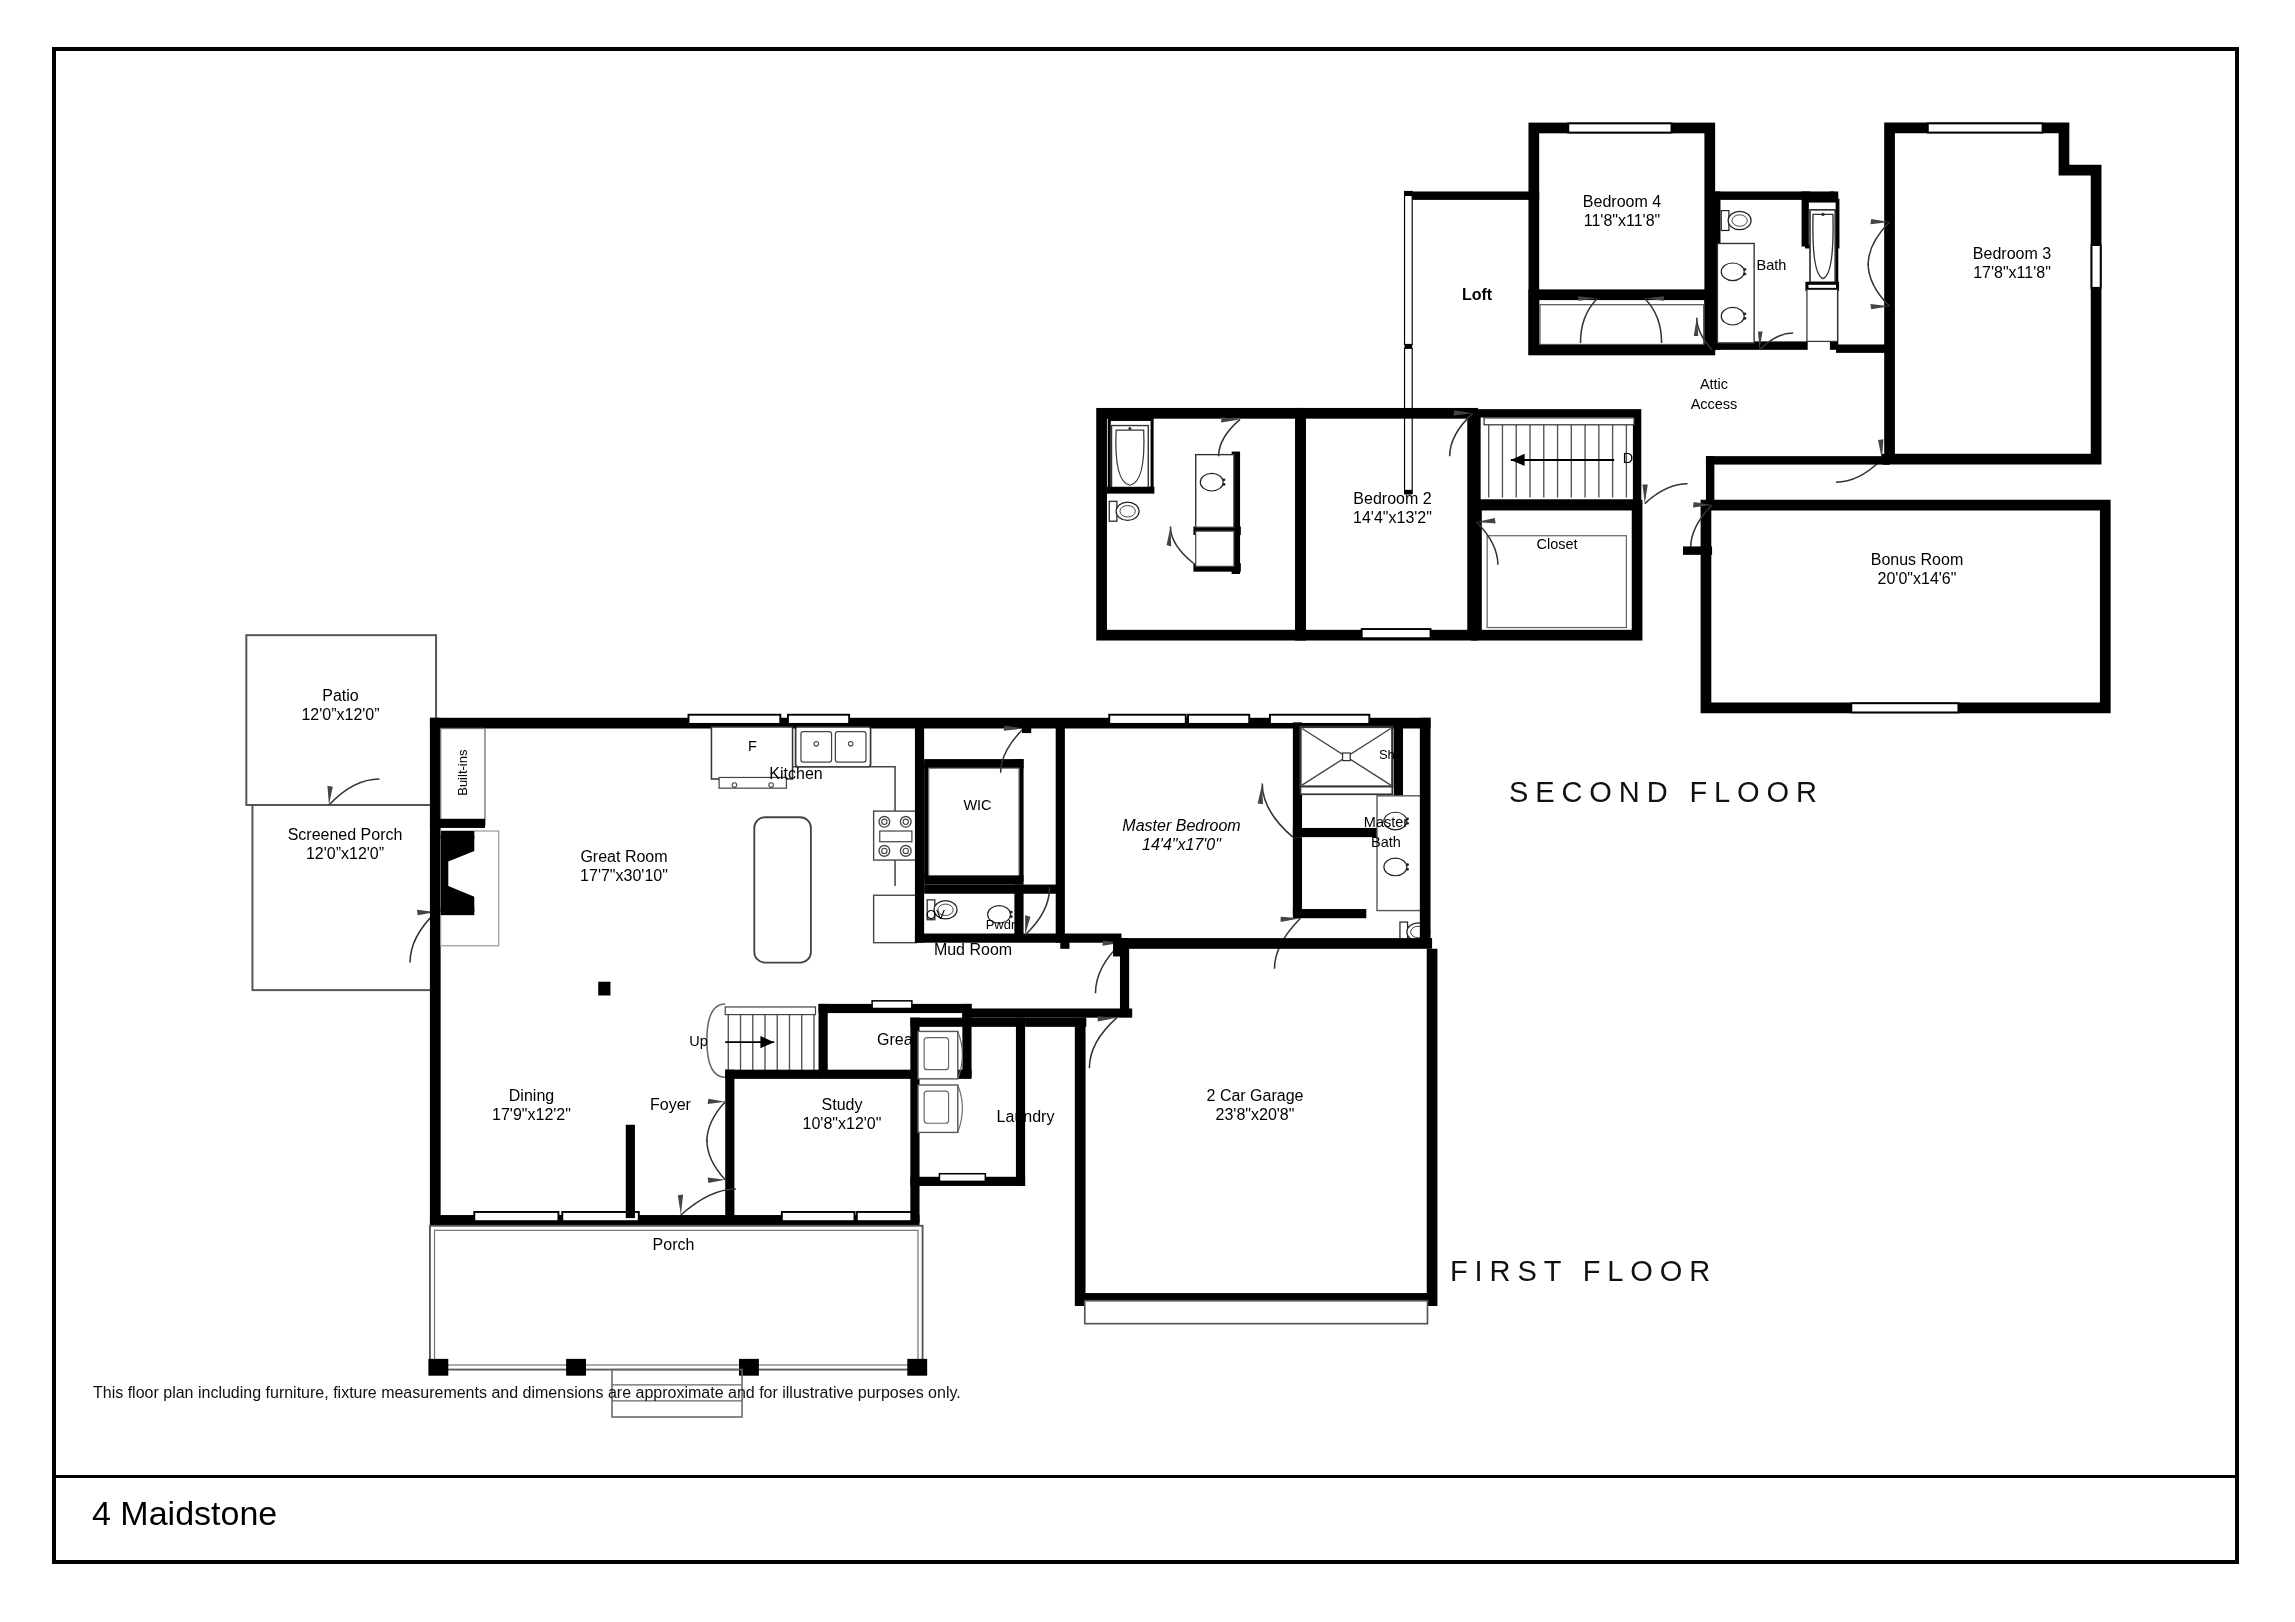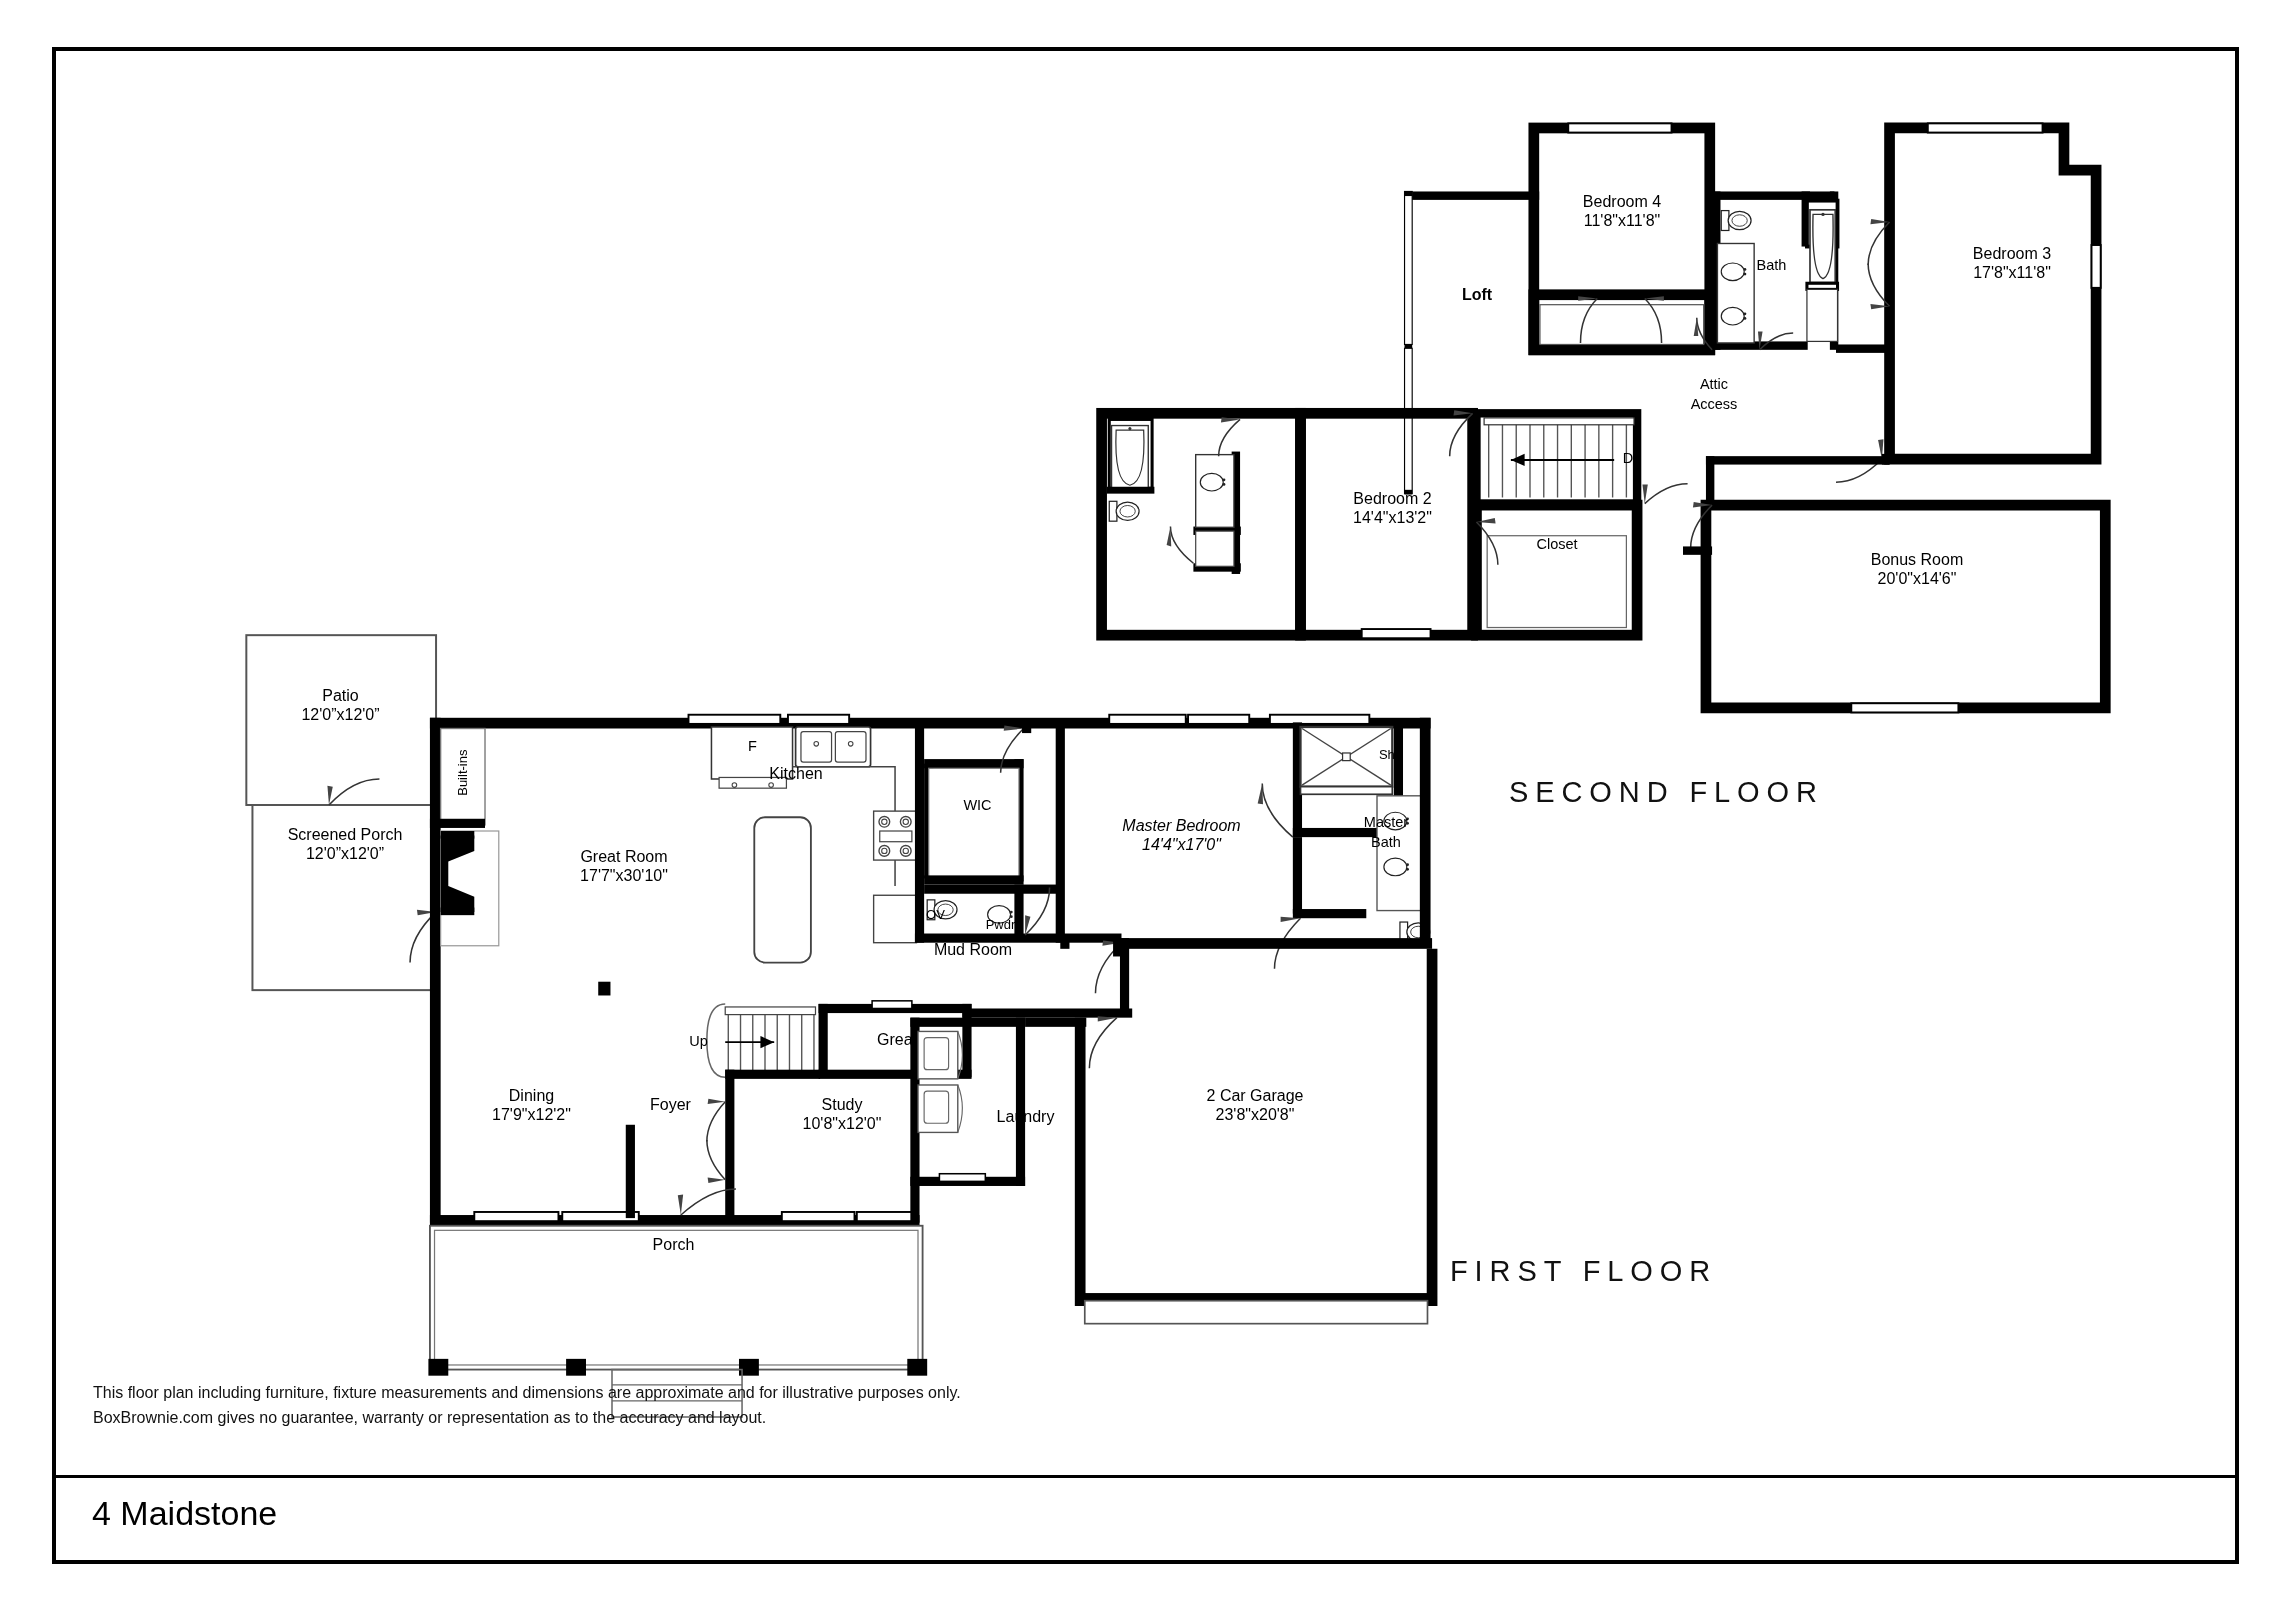--- a/index.html
+++ b/index.html
@@ -491,20 +491,19 @@
   </div>
 
   <div class="lbl room-label" style="left:620px;top:1236px;width:107px;">
     <span>Porch</span>
   </div>
 
   <div class="floor-title" style="left:1450px;top:1255px;">FIRST FLOOR</div>
 
   <div class="disclaimer">
     <div>This floor plan including furniture, fixture measurements and dimensions are approximate and for illustrative purposes only.</div>
-    <div>BoxBrownie.com gives no guarantee, warranty or representation as to the accuracy and layout.</div>
   </div>
 
   <div class="plan-title">4 Maidstone</div>
 
 
 </div>
 
 
 </body></html>

